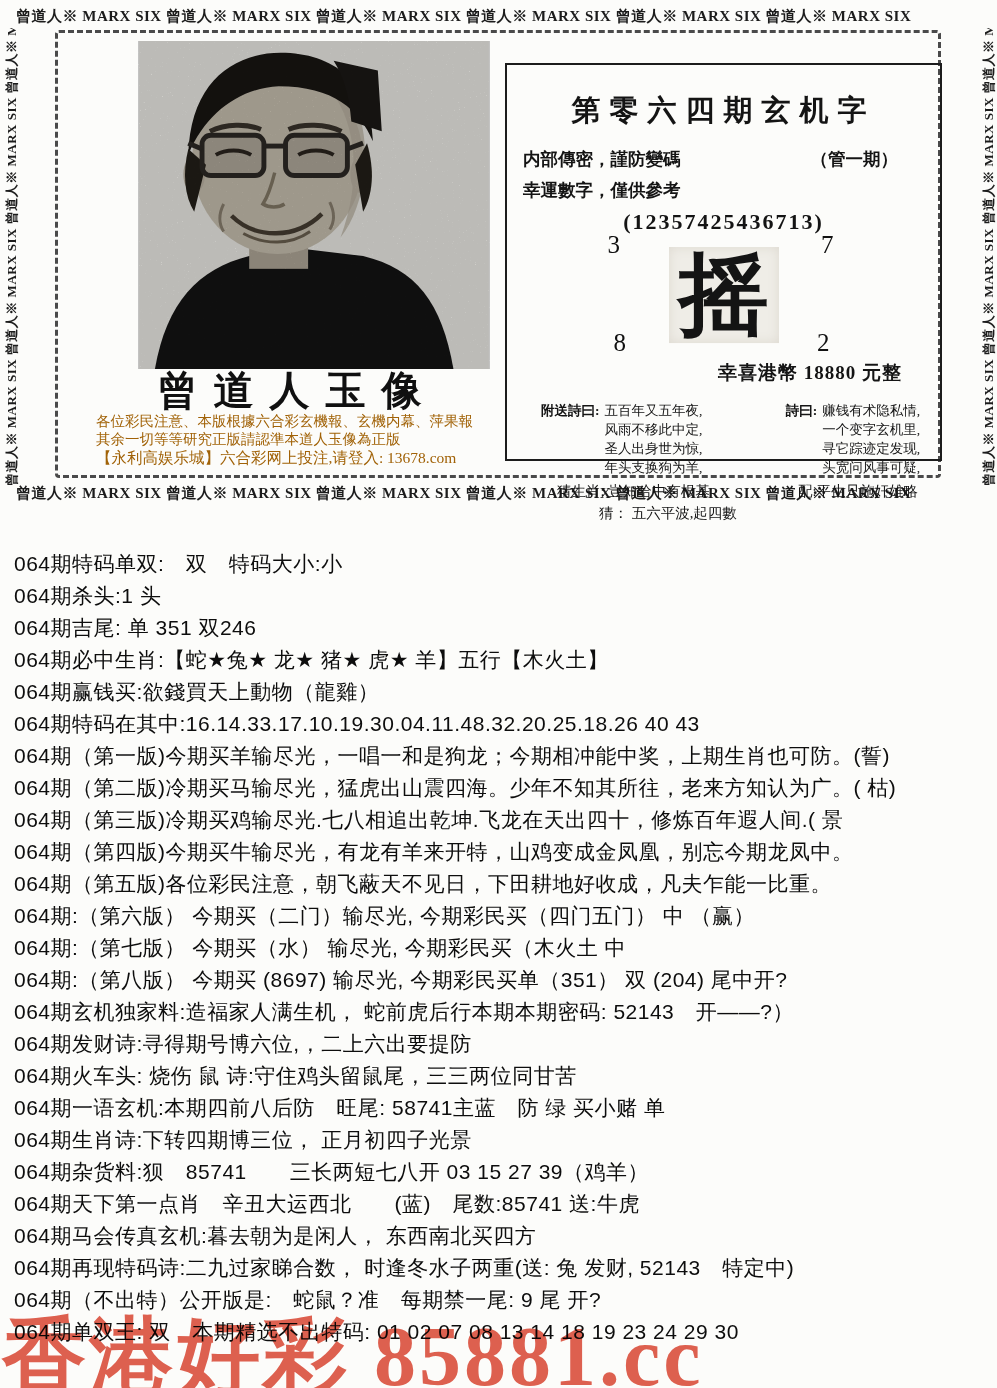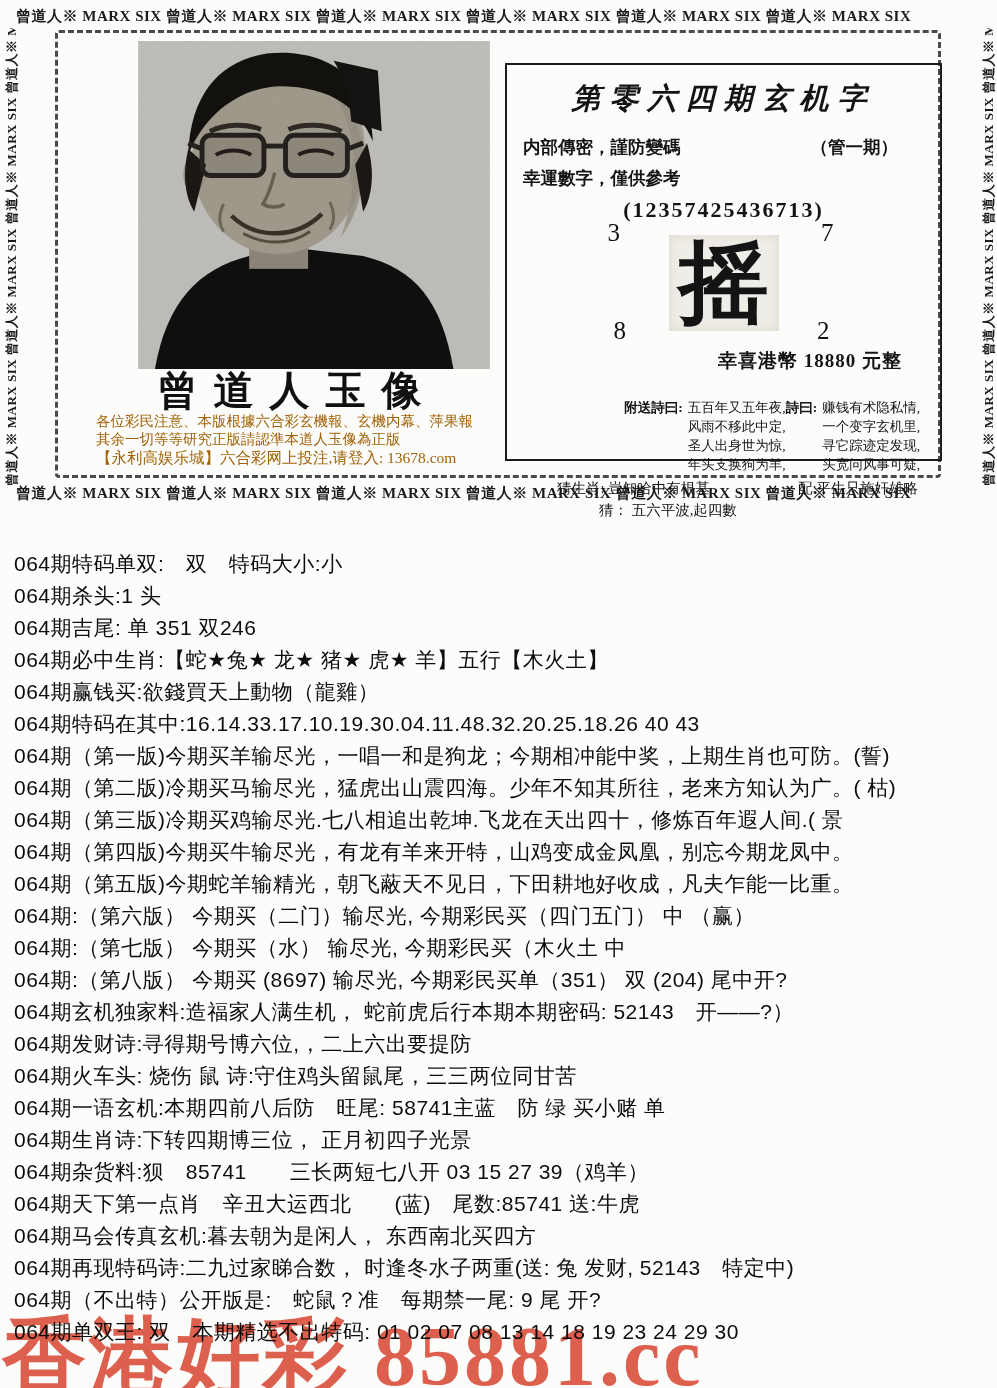--- a/index.html
+++ b/index.html
@@ -40,37 +40,37 @@
     font-size:14.5px;line-height:18px;text-align:left;padding-left:22px;white-space:nowrap;color:#a16207;
   }
   .fineprint.site{font-size:15.5px;margin-top:1px;}
 
   
   .mystery-panel{
     position:absolute;left:447px;top:30px;width:437px;height:398px;
     border:2px solid #1c1c1c;box-sizing:border-box;padding:6px 16px 0 16px;
     font-family:"Liberation Serif","DejaVu Serif",serif;color:#141414;
   }
-  .m-title{font-size:29px;font-weight:bold;letter-spacing:9px;text-align:center;margin-top:8px;white-space:nowrap;font-style:italic;}
+  .m-title{font-size:29px;font-weight:bold;letter-spacing:9px;text-align:center;margin-top:20px;white-space:nowrap;}
   .m-row{display:flex;justify-content:space-between;font-size:17.5px;font-weight:bold;margin-top:16px;padding-right:26px;}
   .m-line{font-size:17.5px;font-weight:bold;margin-top:7px;}
   .m-numbers{font-size:22px;font-weight:bold;letter-spacing:2px;text-align:center;margin-top:7px;}
   .glyph-area{position:relative;width:260px;height:116px;margin:2px auto 0;}
   .glyph{
     position:absolute;left:50%;top:50%;transform:translate(-50%,-50%);
     font-size:90px;font-weight:bold;line-height:1.02;padding:2px 10px;
     background:#efede7;box-shadow:inset 0 0 12px #ddd9d0;
   }
   .corner{position:absolute;font-size:25px;color:#111;}
   .corner.tl{left:14px;top:-6px;}
   .corner.tr{right:20px;top:-6px;}
   .corner.bl{left:20px;bottom:-4px;}
   .corner.br{right:24px;bottom:-4px;}
   .prize{font-size:19px;font-weight:bold;letter-spacing:1px;text-align:right;padding-right:22px;margin-top:7px;}
-  .poems{display:flex;justify-content:flex-end;margin-top:24px;padding:0 4px 0 18px;font-size:13.5px;line-height:19px;}
+  .poems{display:flex;justify-content:space-between;margin-top:15px;padding:0 4px 0 18px;font-size:13.5px;line-height:19px;}
   .poem{display:flex;}
   .plabel{font-weight:bold;margin-right:5px;white-space:nowrap;}
   .plines div{white-space:nowrap;}
   .guess1{display:flex;justify-content:space-between;font-size:14.5px;margin-top:5px;padding:0 6px 0 34px;white-space:nowrap;text-align:center;}
   .guess2{font-size:14.5px;margin-top:3px;padding-left:76px;white-space:nowrap;}
 
   
   .predictions{position:absolute;left:0;top:548px;width:922px;}
   .pline{
     padding-left:14px;font-size:21px;line-height:32px;letter-spacing:.5px;
@@ -207,21 +207,21 @@
     <div class="pline">064期特码单双:　双　特码大小:小</div>
     <div class="pline">064期杀头:1 头</div>
     <div class="pline">064期吉尾: 单 351 双246</div>
     <div class="pline">064期必中生肖:【蛇★兔★ 龙★ 猪★ 虎★ 羊】五行【木火土】</div>
     <div class="pline">064期赢钱买:欲錢買天上動物（龍雞）</div>
     <div class="pline">064期特码在其中:16.14.33.17.10.19.30.04.11.48.32.20.25.18.26 40 43</div>
     <div class="pline">064期（第一版)今期买羊输尽光，一唱一和是狗龙；今期相冲能中奖，上期生肖也可防。(誓)</div>
     <div class="pline">064期（第二版)冷期买马输尽光，猛虎出山震四海。少年不知其所往，老来方知认为广。( 枯)</div>
     <div class="pline">064期（第三版)冷期买鸡输尽光.七八相追出乾坤.飞龙在天出四十，修炼百年遐人间.( 景</div>
     <div class="pline">064期（第四版)今期买牛输尽光，有龙有羊来开特，山鸡变成金凤凰，别忘今期龙凤中。</div>
-    <div class="pline">064期（第五版)今期蛇羊输精光，朝飞蔽天不见日，下田耕地好收成，凡夫乍能一比重。</div>
+    <div class="pline">064期（第五版)各位彩民注意，朝飞蔽天不见日，下田耕地好收成，凡夫乍能一比重。</div>
     <div class="pline">064期:（第六版） 今期买（二门）输尽光, 今期彩民买（四门五门） 中 （赢）</div>
     <div class="pline">064期:（第七版） 今期买（水） 输尽光, 今期彩民买（木火土 中</div>
     <div class="pline">064期:（第八版） 今期买 (8697) 输尽光, 今期彩民买单（351） 双 (204) 尾中开?</div>
     <div class="pline">064期玄机独家料:造福家人满生机， 蛇前虎后行本期本期密码: 52143　开——?）</div>
     <div class="pline">064期发财诗:寻得期号博六位,，二上六出要提防</div>
     <div class="pline">064期火车头: 烧伤 鼠 诗:守住鸡头留鼠尾，三三两位同甘苦</div>
     <div class="pline">064期一语玄机:本期四前八后防　旺尾: 58741主蓝　防 绿 买小赌 单</div>
     <div class="pline">064期生肖诗:下转四期博三位， 正月初四子光景</div>
     <div class="pline">064期杂货料:狈　85741　　三长两短七八开 03 15 27 39（鸡羊）</div>
     <div class="pline">064期天下第一点肖　辛丑大运西北　　(蓝)　尾数:85741 送:牛虎</div>

